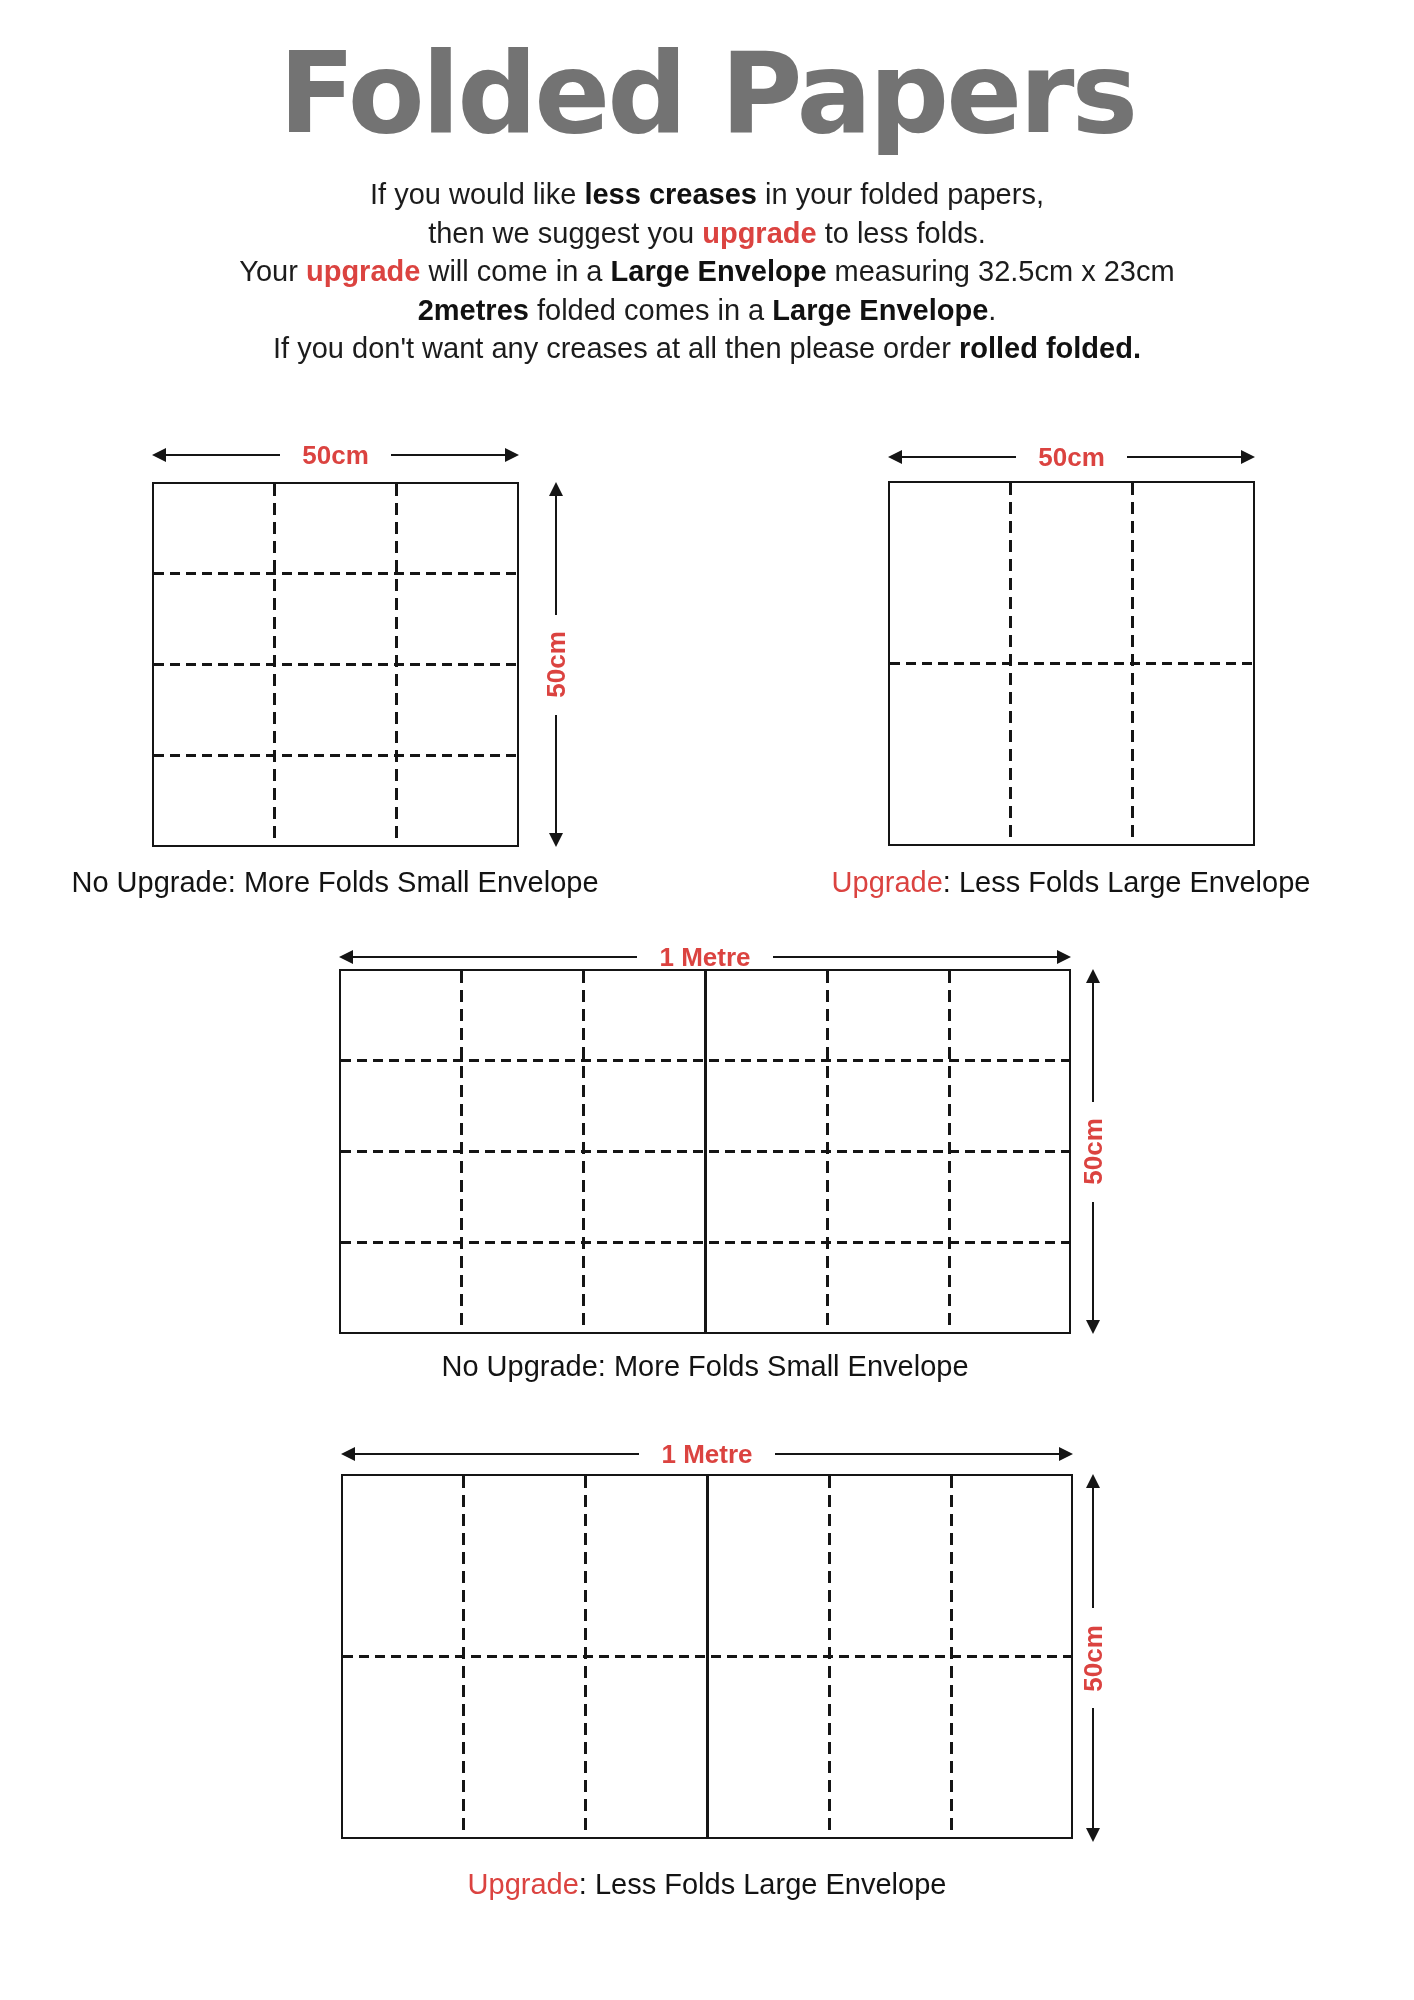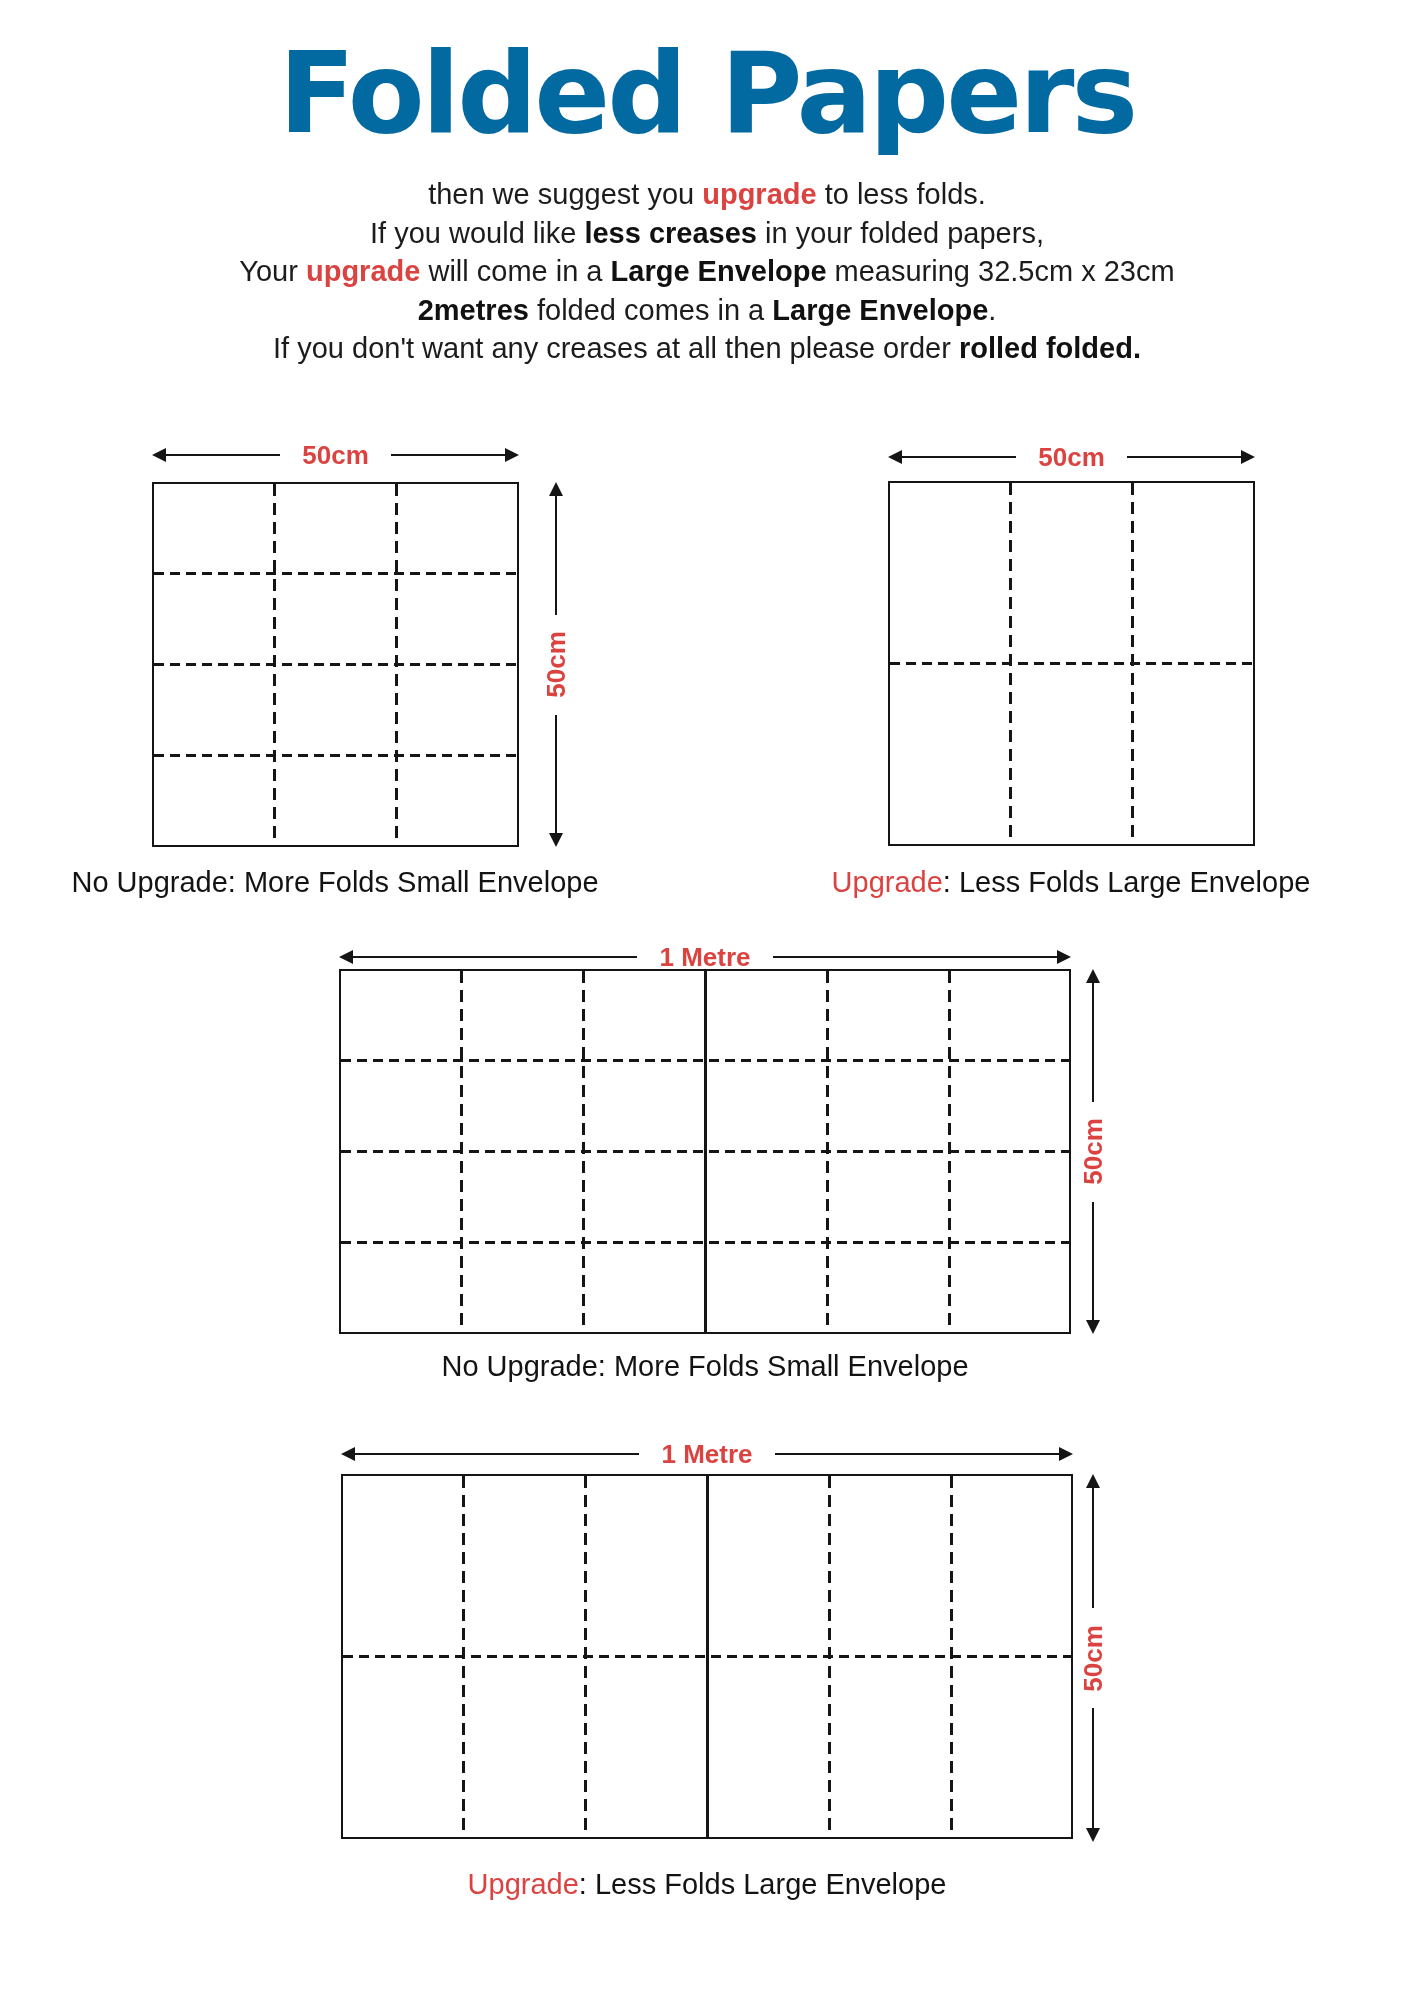--- a/index.html
+++ b/index.html
@@ -13,21 +13,21 @@
     overflow:hidden;
   }
   .title{
     margin:0;padding-top:22px;
     text-align:center;
     font-family:"DejaVu Sans", sans-serif;
     font-weight:bold;
     font-size:112px;
     line-height:1.28;
     letter-spacing:-3px;
-    color:#0369a1;
+    color:#737373;
   }
   .intro{
     margin-top:10px;
     text-align:center;
     font-size:29px;
     line-height:38.5px;
     color:#1c1c1c;
   }
   .intro .b{font-weight:700;color:#111;}
   .intro .r{color:#db4340;font-weight:700;}
@@ -80,22 +80,22 @@
   .caption .cap-red{color:#db4340;}
 </style>
 </head>
 <body>
 
 <div class="page">
 
   <h1 class="title">Folded Papers</h1>
 
   <div class="intro">
+      <div><span>If you would like </span><span class="b">less creases</span><span> in your folded papers,</span></div>
       <div><span>then we suggest you </span><span class="b r">upgrade</span><span> to less folds.</span></div>
-      <div><span>If you would like </span><span class="b">less creases</span><span> in your folded papers,</span></div>
       <div><span>Your </span><span class="b r">upgrade</span><span> will come in a </span><span class="b">Large Envelope</span><span> measuring 32.5cm x 23cm</span></div>
       <div><span class="b">2metres</span><span> folded comes in a </span><span class="b">Large Envelope</span><span>.</span></div>
       <div><span>If you don't want any creases at all then please order </span><span class="b">rolled folded.</span></div>
     </div>
 
   <div>
     <div class="dim-h" style="left:152px;top:441px;width:367px;">
       <span class="ah ah-l"></span>
       <span class="seg"></span>
       <span class="dim-label">50cm</span>

